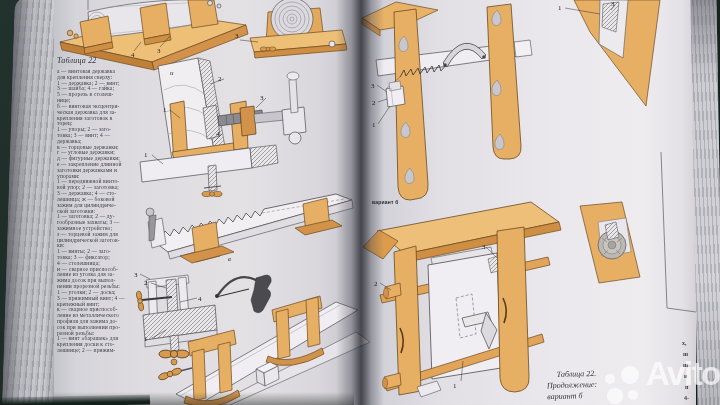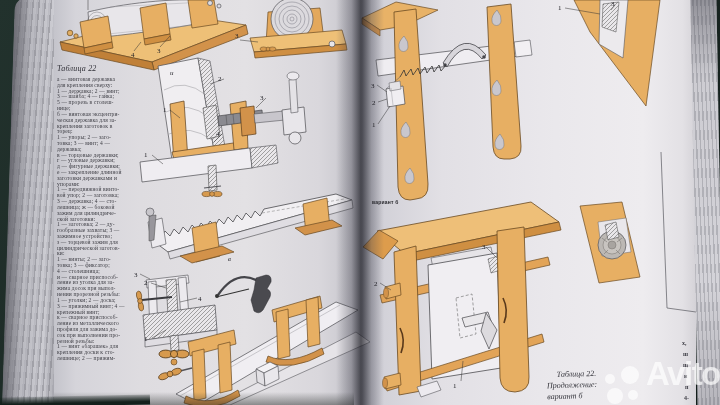--- a/index.html
+++ b/index.html
@@ -25,21 +25,21 @@
     background:
       linear-gradient(180deg,rgba(70,70,80,.5) 0,rgba(120,120,130,.15) 20%,rgba(140,140,150,.1) 70%,rgba(90,90,100,.3) 100%),
       repeating-linear-gradient(88deg,#b7b7bd 0 1.5px,#dcdbe0 1.5px 4px);
     transform:rotate(-1deg);}
   .bottom-dark{position:absolute;left:0;top:396px;width:150px;height:10px;
     background:linear-gradient(180deg,rgba(20,32,28,.2),#14201c 70%);transform:rotate(-1.2deg);}
   .page-bottom-shadow{position:absolute;left:54px;top:392px;width:300px;height:13px;pointer-events:none;
     background:linear-gradient(180deg,rgba(40,40,46,0),rgba(30,34,32,.45));}
   svg.art{position:absolute;left:0;top:0;width:720px;height:405px;pointer-events:none;}
   
-  .text-col{position:absolute;left:57px;top:64px;width:86px;color:#35353c;}
+  .text-col{position:absolute;left:57px;top:56px;width:86px;color:#35353c;}
   .tbl-cap{font:italic 8px "Liberation Serif",serif;color:#2f2f36;margin-bottom:4px;letter-spacing:.2px;}
   .heading div{font:8.2px "Liberation Serif",serif;line-height:9.8px;color:#2b2b31;letter-spacing:.1px;}
   .cap-lines{margin-top:2px;}
   .cap-lines div{font:5.5px "Liberation Serif",serif;line-height:5.82px;letter-spacing:.15px;color:#3d3d44;white-space:nowrap;}
   .variant-label{position:absolute;left:372px;top:199px;font:700 5px "Liberation Sans",sans-serif;color:#26262b;letter-spacing:.2px;}
   .continuation{position:absolute;left:547px;top:368px;width:90px;transform:rotate(-1.5deg);}
   .continuation div{font:italic 8px "Liberation Serif",serif;line-height:11px;color:#33333a;}
   .continuation div:first-child{padding-left:10px;}
   .labels-layer{position:absolute;inset:0;pointer-events:none;}
   .dlabel{position:absolute;font:7px "Liberation Serif",serif;color:#222228;}

